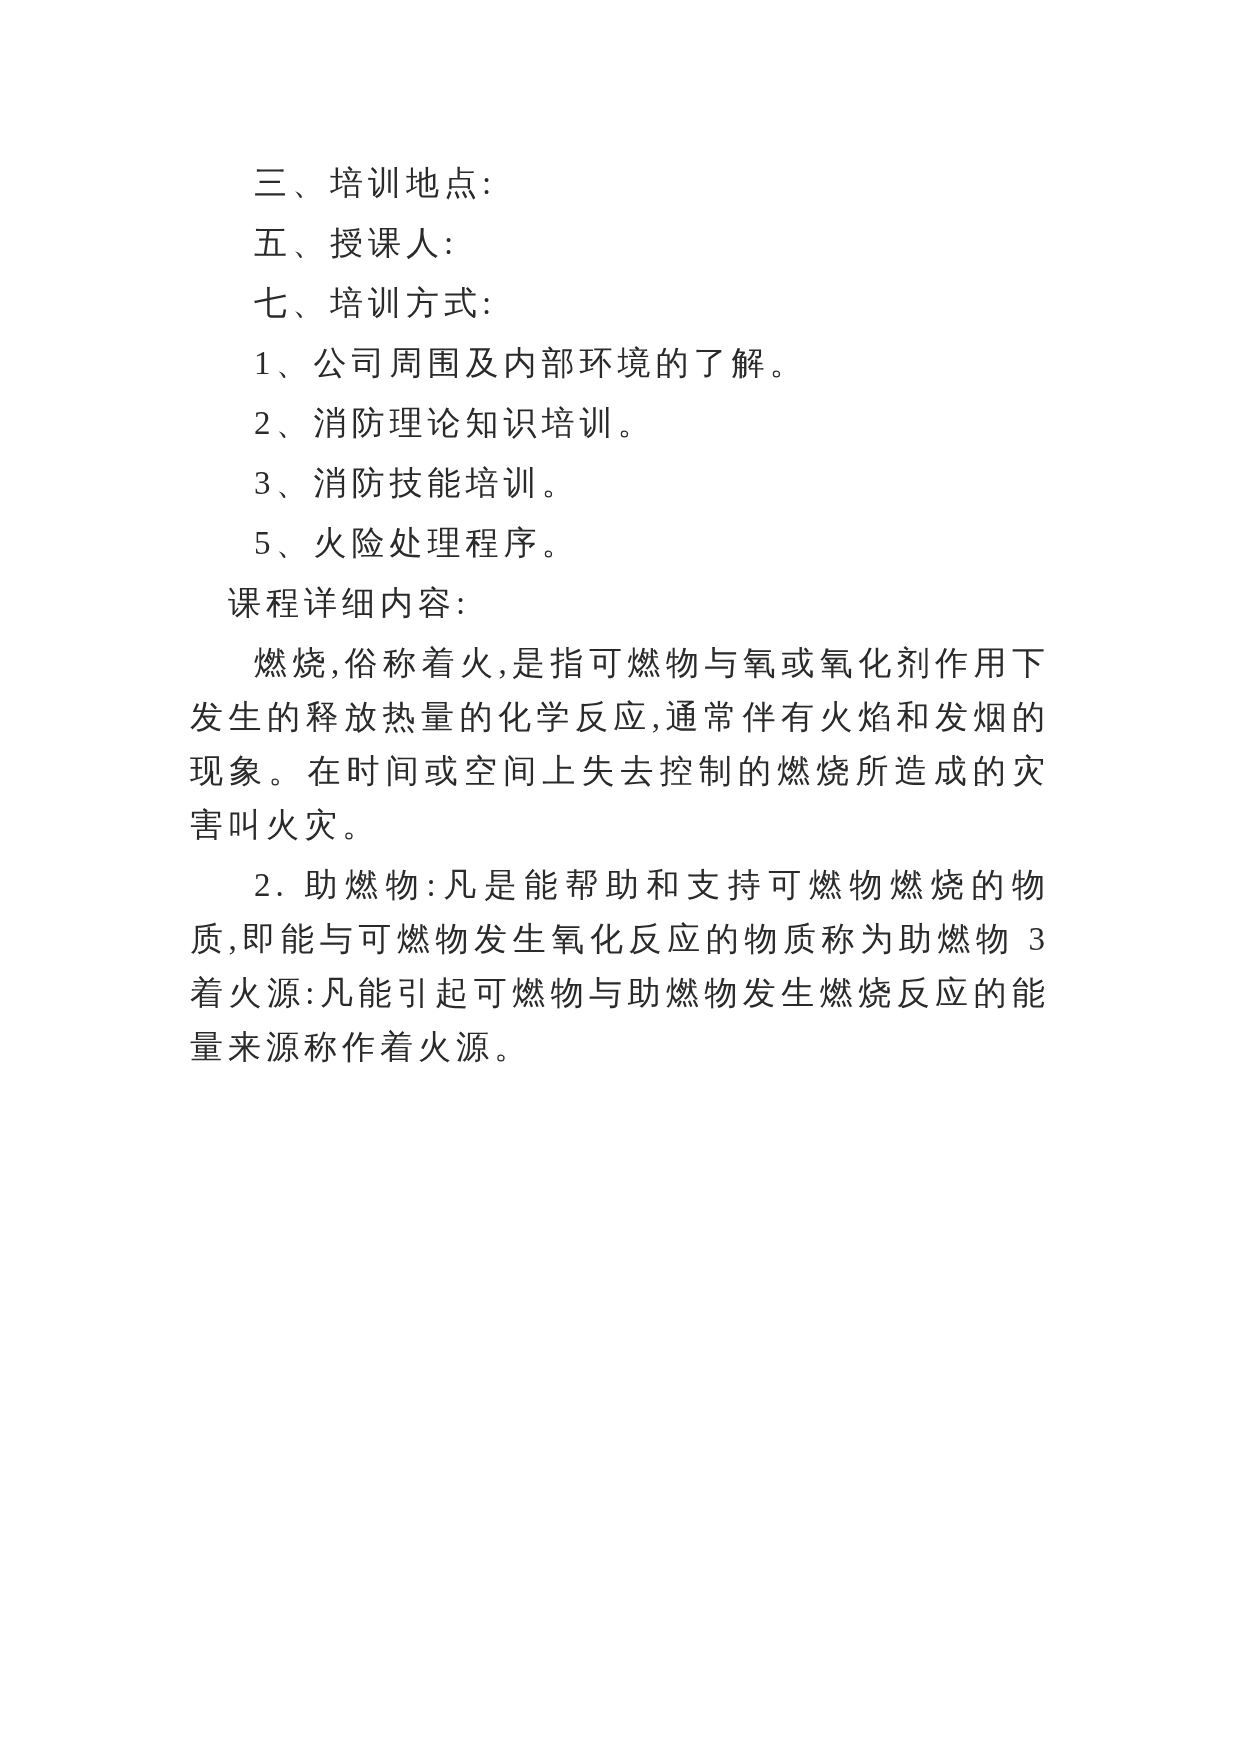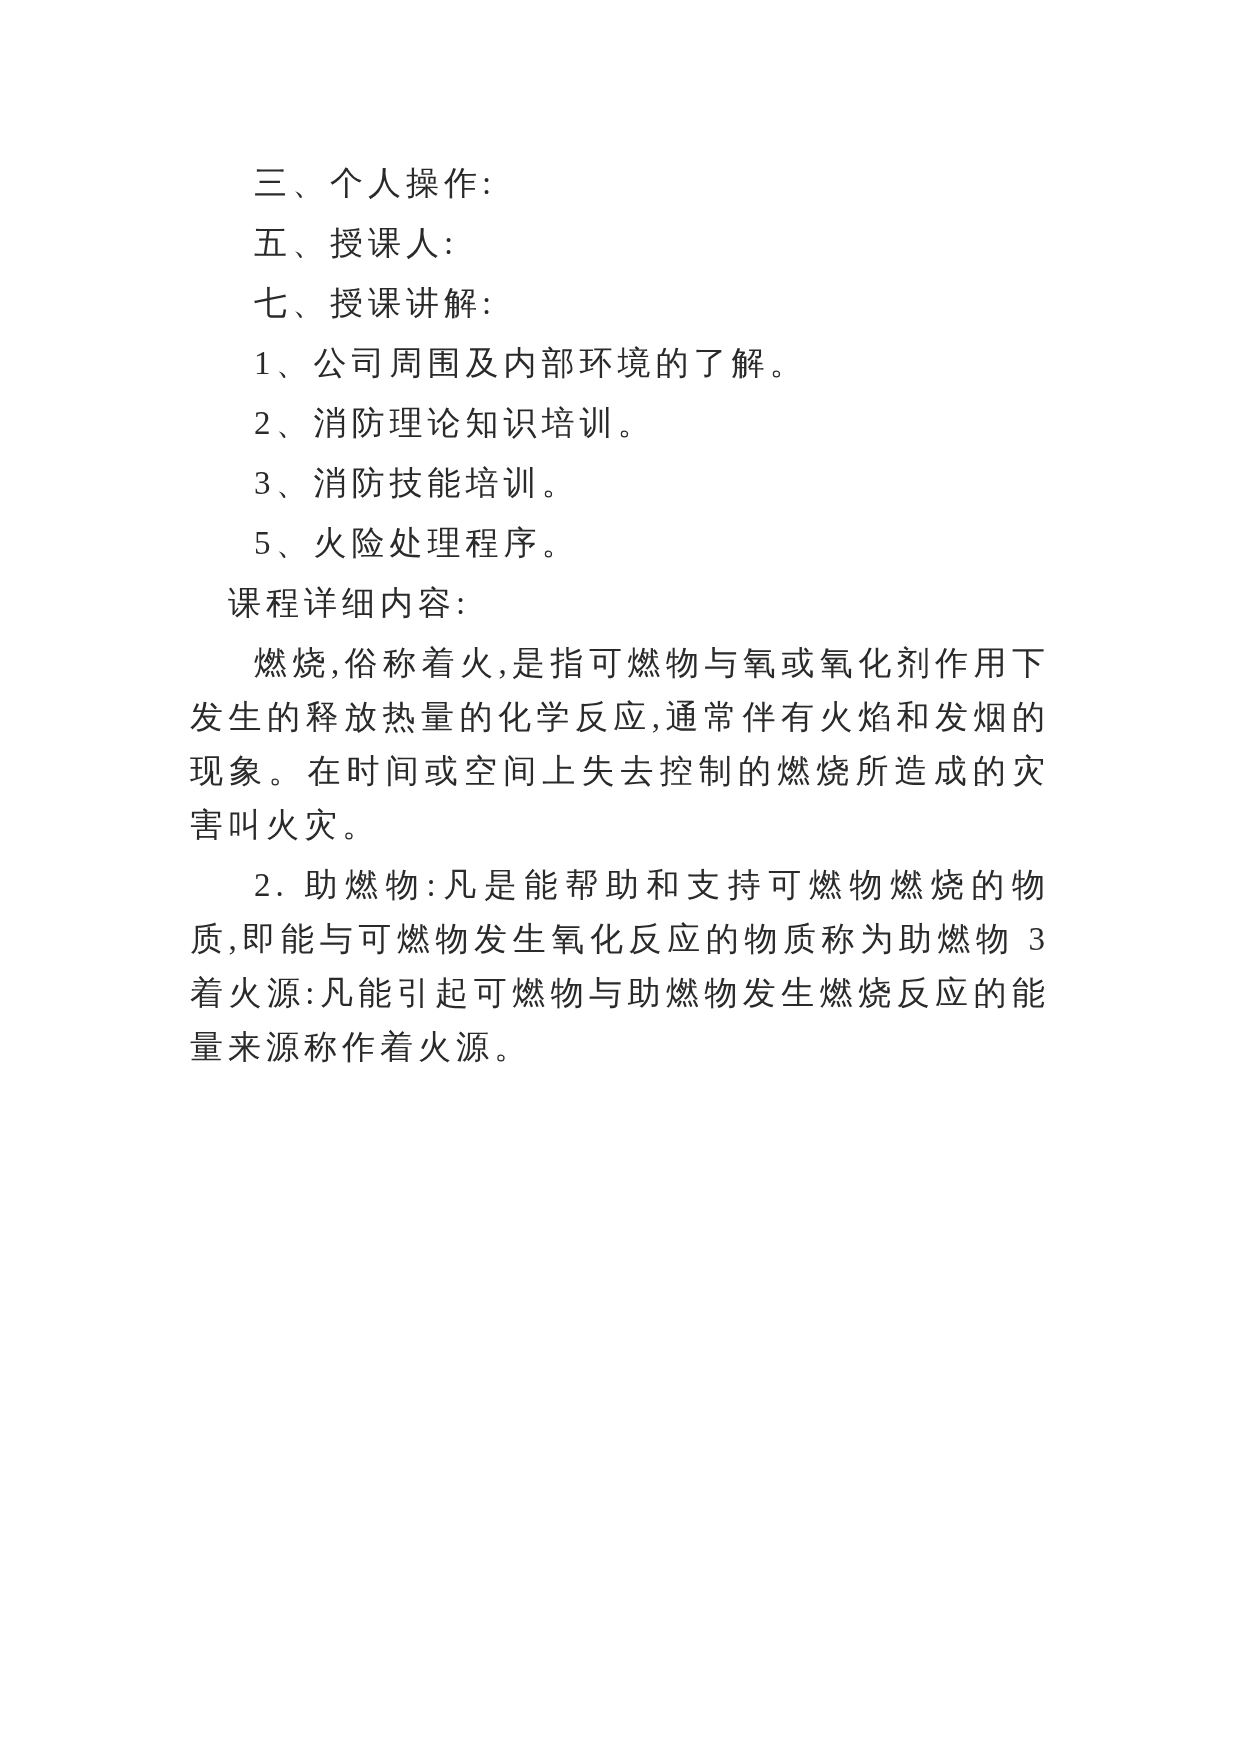--- a/index.html
+++ b/index.html
@@ -40,23 +40,23 @@
     padding: 0;
   }
   .doc-content p.indent-2 { text-indent: 64px; }
   .doc-content p.indent-1 { text-indent: 38px; }
 </style>
 </head>
 <body>
 
 <div class="page">
   <div class="doc-content" id="doc-content" style="color: rgb(42, 42, 42);">
-      <p class="indent-2">三、个人操作:</p>
+      <p class="indent-2">三、培训地点:</p>
       <p class="indent-2">五、授课人:</p>
-      <p class="indent-2">七、授课讲解:</p>
+      <p class="indent-2">七、培训方式:</p>
       <p class="indent-2">1、公司周围及内部环境的了解。</p>
       <p class="indent-2">2、消防理论知识培训。</p>
       <p class="indent-2">3、消防技能培训。</p>
       <p class="indent-2">5、火险处理程序。</p>
       <p class="indent-1">课程详细内容:</p>
       <p class="indent-2">燃烧,俗称着火,是指可燃物与氧或氧化剂作用下发生的释放热量的化学反应,通常伴有火焰和发烟的现象。在时间或空间上失去控制的燃烧所造成的灾害叫火灾。</p>
       <p class="indent-2">2. 助燃物:凡是能帮助和支持可燃物燃烧的物质,即能与可燃物发生氧化反应的物质称为助燃物 3 着火源:凡能引起可燃物与助燃物发生燃烧反应的能量来源称作着火源。</p>
     </div>
 </div>
 

